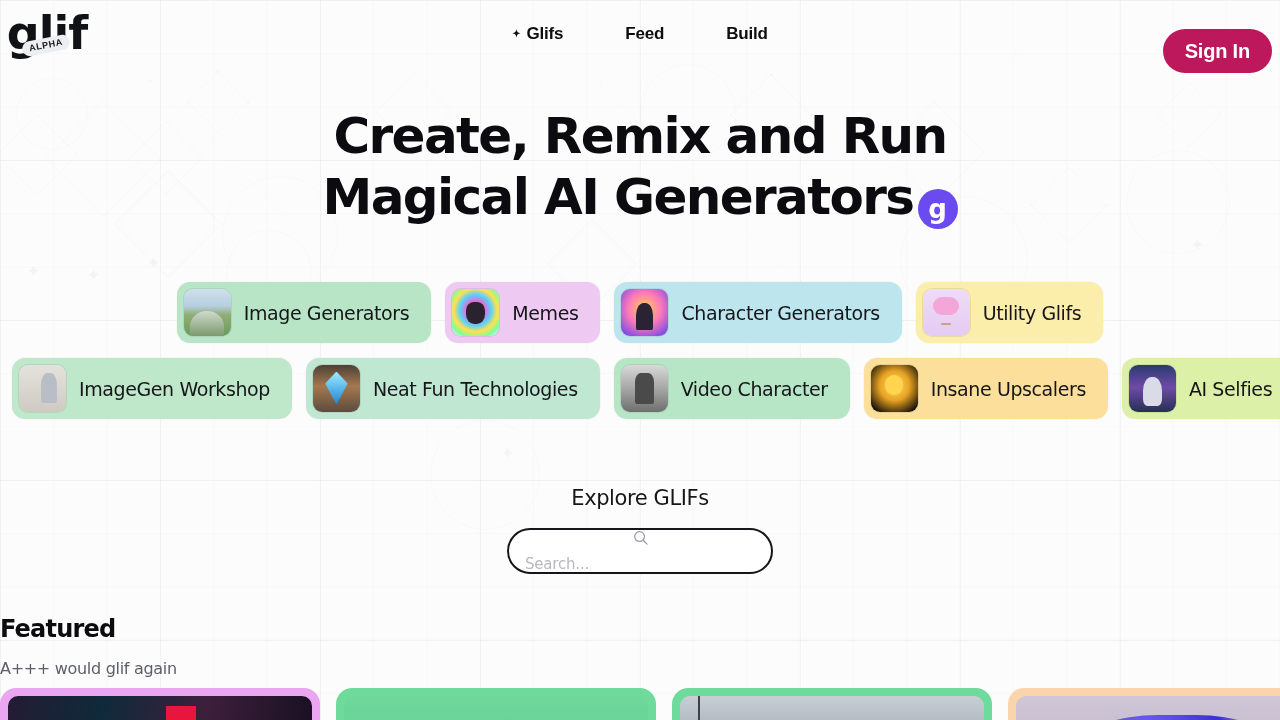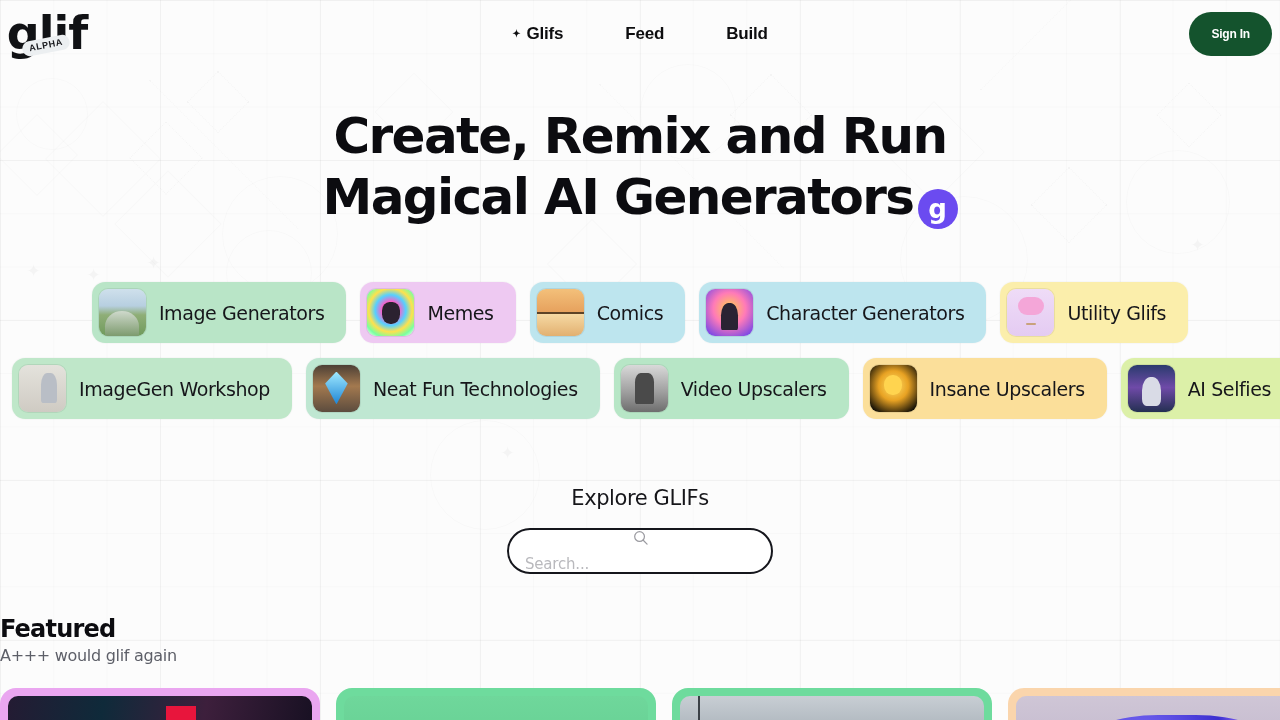--- a/index.html
+++ b/index.html
@@ -90,28 +90,28 @@
     font-size: 17px;
     font-weight: 600;
     color: #0d0d0f;
     letter-spacing: -.2px;
     display: flex; align-items: center; gap: 6px;
     cursor: pointer;
     white-space: nowrap;
   }
   .nav-spark { font-size: 10px; line-height: 1; color: #0d0d0f; }
   .signin-btn {
-    position: absolute; right: 8px; top: 12px;
-    background: #14532d;
+    position: absolute; right: 8px; top: 29px;
+    background: #be185d;
     color: #ffffff;
     border: none;
     border-radius: 999px;
     padding: 0 22px;
     height: 44px;
-    font-size: 12px;
+    font-size: 20px;
     font-weight: 600;
     font-family: "Liberation Sans", sans-serif;
     cursor: pointer;
     letter-spacing: -.2px;
   }
 
   
   .hero {
     position: absolute; top: 106px; left: 0; width: 1280px;
     text-align: center;
@@ -257,21 +257,21 @@
     font-size: 24px;
     font-weight: 700;
     letter-spacing: -.8px;
     color: #0c0c10;
     line-height: 30px;
   }
   .featured-sub {
     font-size: 16px;
     color: #5d5f68;
     letter-spacing: -.3px;
-    margin-top: 2px;
+    margin-top: 15px;
     font-family: "DejaVu Sans", sans-serif;
   }
   .cards {
     position: absolute; top: 688px; left: 0;
     width: 1280px; height: 32px;
     display: flex; gap: 16px;
   }
   .card {
     flex: 0 0 320px;
     height: 120px;
@@ -367,44 +367,40 @@
     <div class="pill-row row1">
         <div class="pill" style="background: rgb(185, 229, 199);">
           <div class="pill-thumb th-landscape"></div>
           <span class="pill-label">Image Generators</span>
         </div>
         <div class="pill" style="background: rgb(238, 201, 242);">
           <div class="pill-thumb th-meme"></div>
           <span class="pill-label">Memes</span>
         </div>
         <div class="pill" style="background: rgb(189, 229, 238);">
-          <div class="pill-thumb th-comics"></div>
-          <span class="pill-label">Comics</span>
-        </div>
-        <div class="pill" style="background: rgb(189, 229, 238);">
           <div class="pill-thumb th-character"></div>
           <span class="pill-label">Character Generators</span>
         </div>
         <div class="pill" style="background: rgb(251, 238, 171);">
           <div class="pill-thumb th-utility"></div>
           <span class="pill-label">Utility Glifs</span>
         </div>
       </div>
     <div class="pill-row row2">
         <div class="pill" style="background: rgb(191, 231, 201);">
           <div class="pill-thumb th-workshop"></div>
           <span class="pill-label">ImageGen Workshop</span>
         </div>
         <div class="pill" style="background: rgb(191, 231, 210);">
           <div class="pill-thumb th-gem"></div>
           <span class="pill-label">Neat Fun Technologies</span>
         </div>
         <div class="pill" style="background: rgb(183, 230, 198);">
           <div class="pill-thumb th-video"></div>
-          <span class="pill-label">Video Upscalers</span>
+          <span class="pill-label">Video Character</span>
         </div>
         <div class="pill" style="background: rgb(251, 223, 154);">
           <div class="pill-thumb th-upscale"></div>
           <span class="pill-label">Insane Upscalers</span>
         </div>
         <div class="pill" style="background: rgb(220, 240, 168);">
           <div class="pill-thumb th-selfie"></div>
           <span class="pill-label">AI Selfies</span>
         </div>
       </div>

